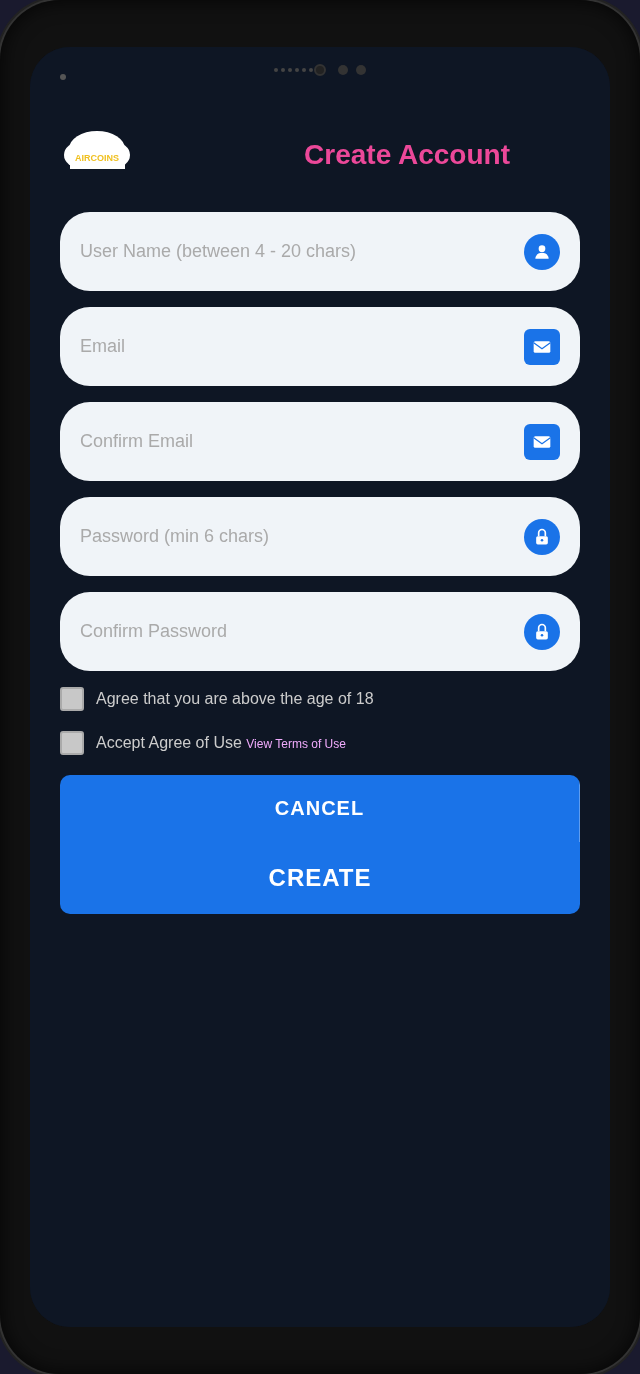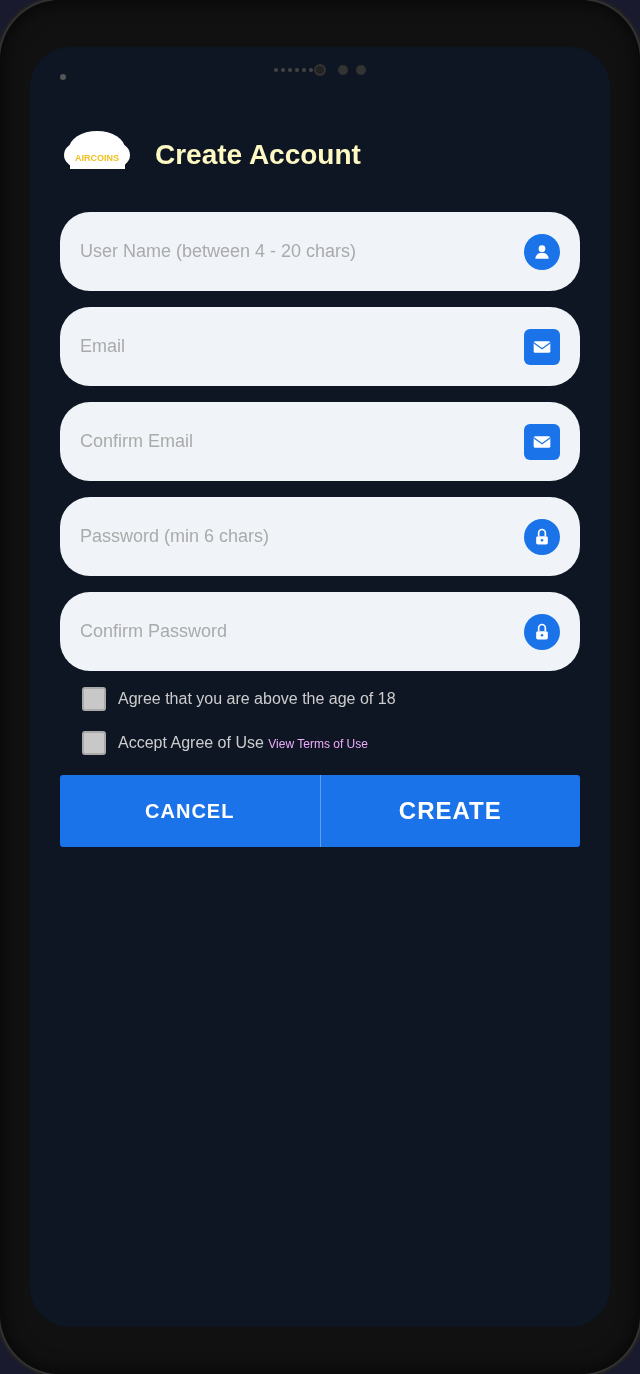--- a/index.html
+++ b/index.html
@@ -102,23 +102,23 @@
 
     .logo-container {
       display: flex;
       align-items: flex-end;
       margin-right: 20px;
     }
 
     .page-title {
       font-size: 28px;
       font-weight: bold;
-      color: #fef9c3;
-      flex: 1;
-      text-align: left;
+      color: #ec4899;
+      flex: 1;
+      text-align: right;
       margin-right: 70px;
     }
 
     
     .form-field {
       background: #f0f4f8;
       border-radius: 30px;
       display: flex;
       align-items: center;
       padding: 0 20px;
@@ -162,21 +162,20 @@
       height: 20px;
       fill: white;
     }
 
     
     .checkbox-row {
       display: flex;
       align-items: center;
       margin-bottom: 20px;
       margin-top: 10px;
-      margin-left: 22px;
     }
 
     .checkbox-box {
       width: 24px;
       height: 24px;
       background: #c8c8c8;
       border: 2px solid #aaa;
       border-radius: 3px;
       flex-shrink: 0;
       margin-right: 12px;
@@ -188,23 +187,24 @@
     }
 
     .terms-link {
       color: #f0abfc;
       font-size: 12px;
     }
 
     
     .buttons-row {
       display: flex;
-      border-radius: 3px;
+      border-radius: 10px;
       overflow: hidden;
       margin-top: 10px;
+      flex-direction: column;
     }
 
     .btn-cancel {
       flex: 1;
       background: #1a73e8;
       border: none;
       color: white;
       font-size: 20px;
       font-weight: bold;
       letter-spacing: 1px;

